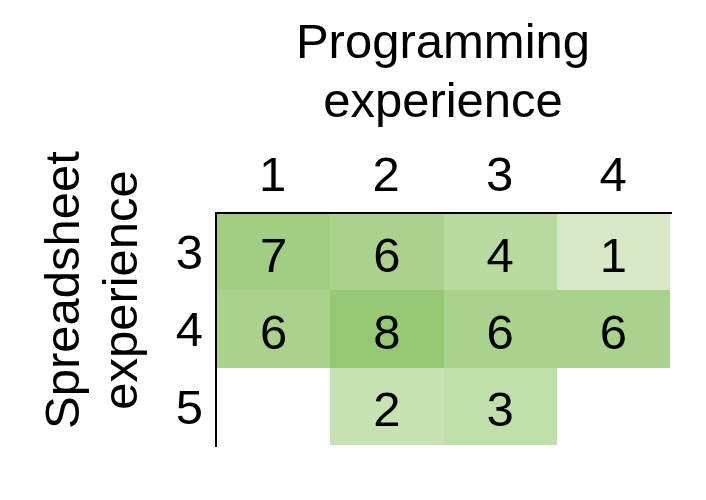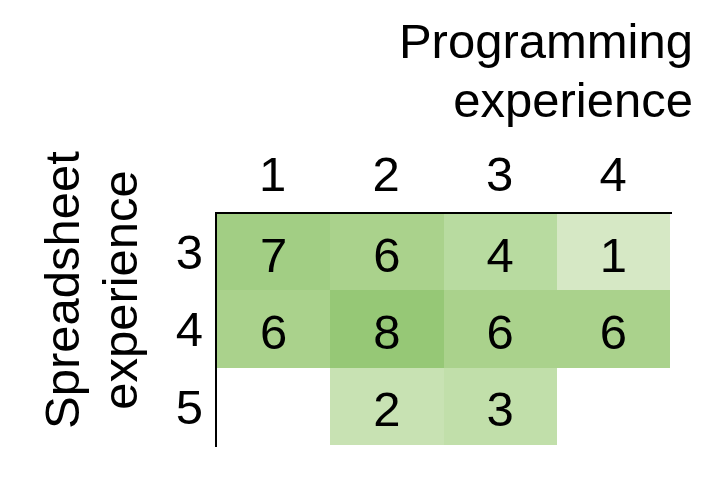--- a/index.html
+++ b/index.html
@@ -2,21 +2,21 @@
 <html><head>
 <meta charset="utf-8">
 <style>
   html,body{margin:0;padding:0;background:#ffffff;}
   .canvas{
     position:relative;width:706px;height:500px;background:#ffffff;
     font-family:"Liberation Sans",sans-serif;color:#000000;overflow:hidden;
   }
   .title{
     position:absolute;left:193px;top:12px;width:500px;
-    text-align:right;font-size:49px;line-height:59px;
+    text-align:center;font-size:49px;line-height:59px;
   }
   .xticks{
     position:absolute;left:216px;top:146px;width:454px;
     display:grid;grid-template-columns:repeat(4,113.5px);
   }
   .xtick{text-align:center;font-size:49px;line-height:56px;}
   .yticks{
     position:absolute;left:155px;top:214px;width:48px;height:231px;
     display:grid;grid-template-rows:76px 78px 77px;
   }

